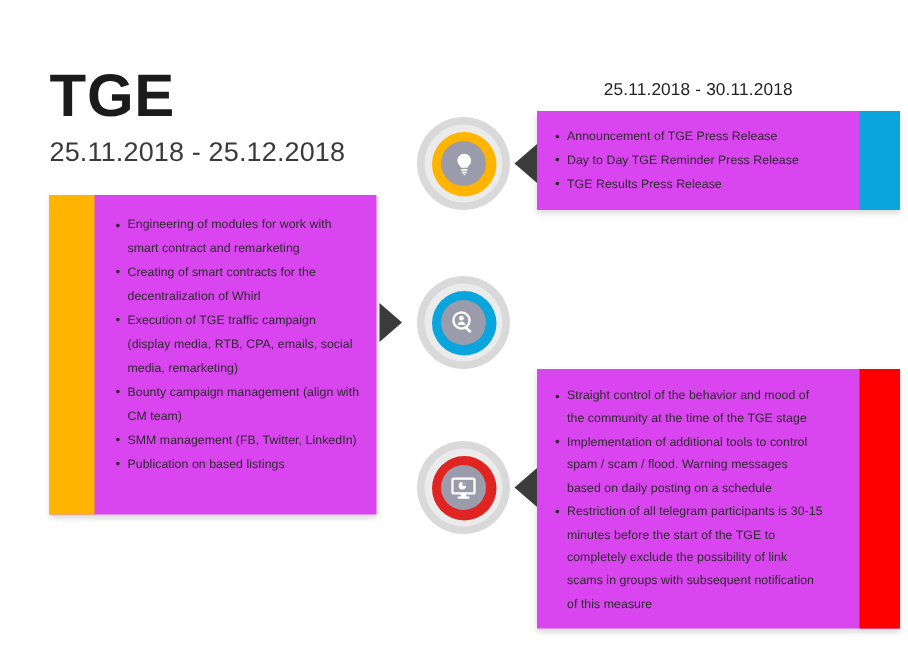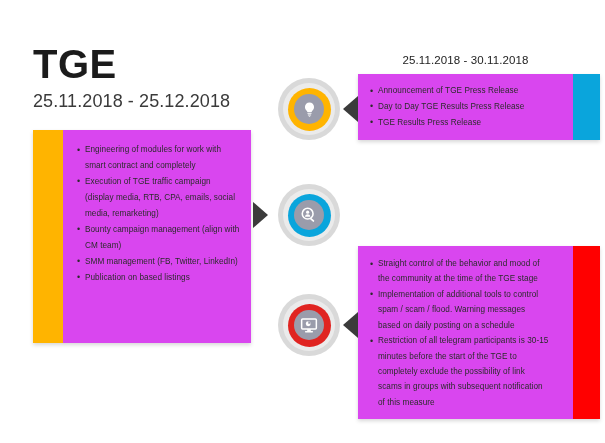--- a/index.html
+++ b/index.html
@@ -196,37 +196,38 @@
 
   <div id="title-block">
     <div id="page-title">TGE</div>
     <div id="page-subtitle">25.11.2018 - 25.12.2018</div>
   </div>
 
   <div class="panel" id="panel-left">
     <div class="panel-bar"></div>
     <div class="panel-body">
       <ul class="bullets">
-        <li>Engineering of modules for work with smart contract and completely</li>
+        <li>Engineering of modules for work with smart contract and remarketing</li>
+        <li>Creating of smart contracts for the decentralization of Whirl</li>
         <li>Execution of TGE traffic campaign (display media, RTB, CPA, emails, social media, remarketing)</li>
         <li>Bounty campaign management (align with CM team)</li>
         <li>SMM management (FB, Twitter, LinkedIn)</li>
         <li>Publication on based listings</li>
       </ul>
     </div>
   </div>
 
   <div id="date-label-top">25.11.2018 - 30.11.2018</div>
 
   <div class="panel" id="panel-top-right">
     <div class="panel-bar"></div>
     <div class="panel-body">
       <ul class="bullets">
         <li>Announcement of TGE Press Release</li>
-        <li>Day to Day TGE Results Press Release</li>
+        <li>Day to Day TGE Reminder Press Release</li>
         <li>TGE Results Press Release</li>
       </ul>
     </div>
   </div>
 
   <div class="panel" id="panel-bottom-right">
     <div class="panel-bar"></div>
     <div class="panel-body">
       <ul class="bullets">
         <li>Straight control of the behavior and mood of the community at the time of the TGE stage</li>

